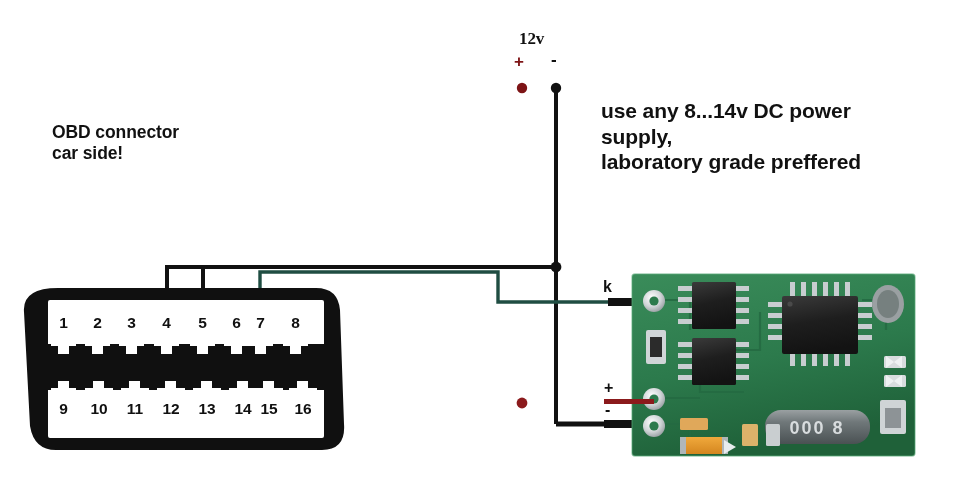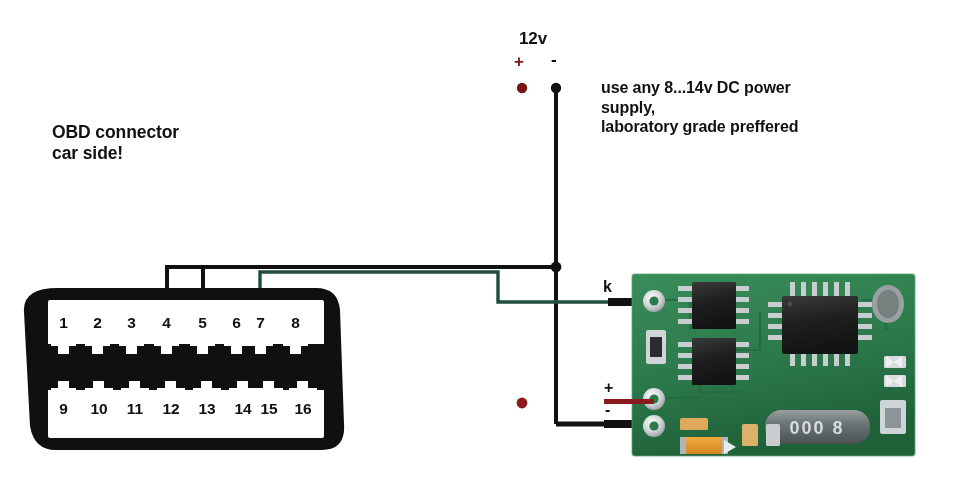--- a/index.html
+++ b/index.html
@@ -36,25 +36,26 @@
   }
   #lbl-obd {
     left: 52px;
     top: 122px;
     font-size: 17.5px;
   }
   #lbl-12v {
     left: 519px;
     top: 29px;
     font-size: 17px;
+    font-family: Liberation Serif, serif;
   }
   #lbl-psu {
     left: 601px;
-    top: 78px;
-    font-size: 16px;
+    top: 98px;
+    font-size: 21px;
   }
   #lbl-plus-src {
     left: 514px;
     top: 52px;
     font-size: 17px;
     color: #7e1416;
   }
   #lbl-minus-src {
     left: 551px;
     top: 50px;

